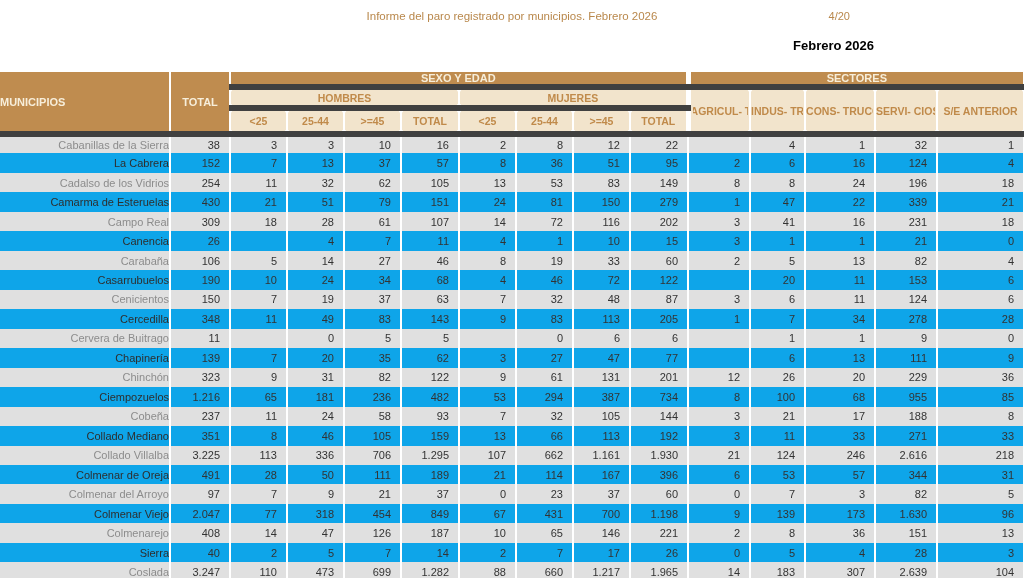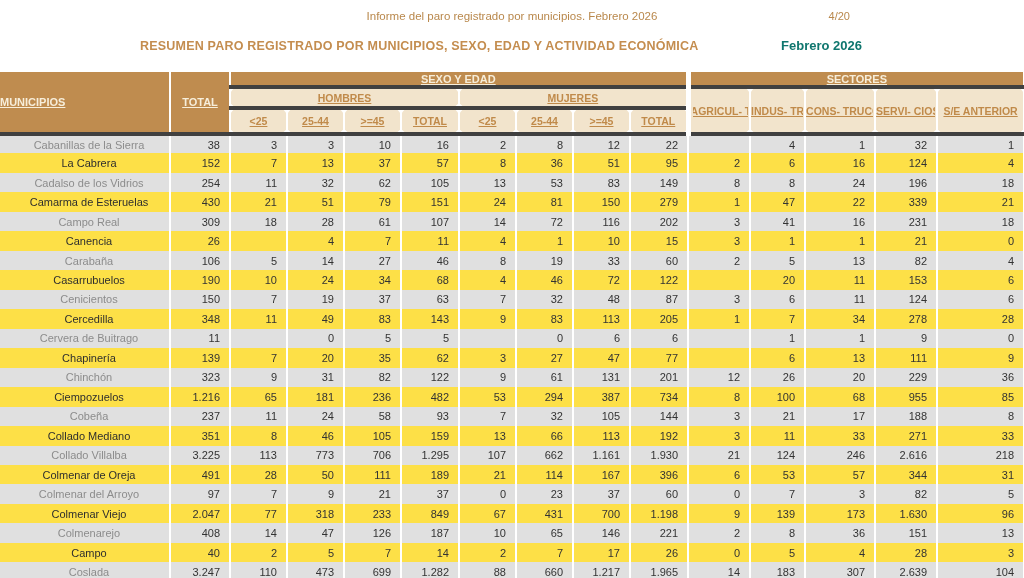--- a/index.html
+++ b/index.html
@@ -13,57 +13,56 @@
     font-size: 11.5px; color: #b9884c;
   }
   .page-num {
     position: absolute; top: 10px; right: 34px; font-size: 11px; color: #b9884c;
   }
   .main-title {
     position: absolute; top: 39px; left: 140px; font-size: 12.5px; font-weight: bold;
     color: #c48d4f; letter-spacing: 0.2px;
   }
   .period {
-    position: absolute; top: 38px; right: 22px; font-size: 13px; font-weight: bold;
-    color: #0f766e;
+    position: absolute; top: 38px; right: 10px; font-size: 13px; font-weight: bold;
+    color: #000000;
     margin-left: 20px;
   }
   table.report {
     position: absolute; top: 72px; left: 0; width: 1024px;
     border-collapse: collapse; table-layout: fixed;
   }
   table.report th, table.report td {
     box-sizing: border-box; padding: 0; overflow: hidden; white-space: nowrap;
   }
-  th { border-right: 2px solid #fff; border-bottom: 4px solid #404040; font-weight: bold; text-decoration: underline; }
+  th { border-right: 2px solid #fff; border-bottom: 6px solid #404040; font-weight: bold; }
   th.brown { background: #bf8c4f; color: #f7eeda; font-size: 11px; }
   th.beige { background: #f2e4cc; color: #c08a4a; font-size: 10.5px; border-radius: 9px; }
   th.h1 { height: 15px; }
   th.h2 { height: 21px; }
   th.h3 { height: 26px; }
   th.municip { text-align: left; padding-left: 8px; margin-left: 16px; }
   th.sector { white-space: pre-line; line-height: 12px; }
   th.sep-left { border-left: 5px solid #fff; }
   tbody td {
     height: 19.48px; font-size: 11px; border-right: 2px solid #fff;
   }
   tbody tr.odd  { background: #e0e0e0; }
-  tbody tr.even { background: #fde047; }
-  tbody td.name { text-align: center; padding-left: 9px; }
+  tbody tr.even { background: #0ea5e9; }
+  tbody td.name { text-align: right; padding-left: 9px; }
   tr.odd  td.name { color: #8c8c8c; }
   tr.even td.name { color: #2e2e2e; }
   tbody td.num { text-align: right; padding-right: 9px; color: #333; }
 </style>
 </head>
 <body>
 
 <div class="page-top">
   <div class="subtitle">Informe del paro registrado por municipios. Febrero 2026</div>
   <div class="page-num">4/20</div>
-  <div class="main-title">RESUMEN PARO REGISTRADO POR MUNICIPIOS, SEXO, EDAD Y ACTIVIDAD ECONÓMICA</div>
   <div class="period">Febrero 2026</div>
 </div>
 
 <table class="report">
   <colgroup>
     <col style="width:170px">
       <col style="width:60px">
     <col style="width:57px">
       <col style="width:57px">
       <col style="width:57px">
@@ -379,21 +378,21 @@
         <td class="num">3</td>
         <td class="num">11</td>
         <td class="num">33</td>
         <td class="num">271</td>
         <td class="num">33</td>
       </tr>
       <tr class="odd">
         <td class="name">Collado Villalba</td>
         <td class="num">3.225</td>
         <td class="num">113</td>
-        <td class="num">773</td>
+        <td class="num">336</td>
         <td class="num">706</td>
         <td class="num">1.295</td>
         <td class="num">107</td>
         <td class="num">662</td>
         <td class="num">1.161</td>
         <td class="num">1.930</td>
         <td class="num">21</td>
         <td class="num">124</td>
         <td class="num">246</td>
         <td class="num">2.616</td>
@@ -431,21 +430,21 @@
         <td class="num">7</td>
         <td class="num">3</td>
         <td class="num">82</td>
         <td class="num">5</td>
       </tr>
       <tr class="even">
         <td class="name">Colmenar Viejo</td>
         <td class="num">2.047</td>
         <td class="num">77</td>
         <td class="num">318</td>
-        <td class="num">233</td>
+        <td class="num">454</td>
         <td class="num">849</td>
         <td class="num">67</td>
         <td class="num">431</td>
         <td class="num">700</td>
         <td class="num">1.198</td>
         <td class="num">9</td>
         <td class="num">139</td>
         <td class="num">173</td>
         <td class="num">1.630</td>
         <td class="num">96</td>
@@ -461,21 +460,21 @@
         <td class="num">65</td>
         <td class="num">146</td>
         <td class="num">221</td>
         <td class="num">2</td>
         <td class="num">8</td>
         <td class="num">36</td>
         <td class="num">151</td>
         <td class="num">13</td>
       </tr>
       <tr class="even">
-        <td class="name">Campo</td>
+        <td class="name">Sierra</td>
         <td class="num">40</td>
         <td class="num">2</td>
         <td class="num">5</td>
         <td class="num">7</td>
         <td class="num">14</td>
         <td class="num">2</td>
         <td class="num">7</td>
         <td class="num">17</td>
         <td class="num">26</td>
         <td class="num">0</td>

